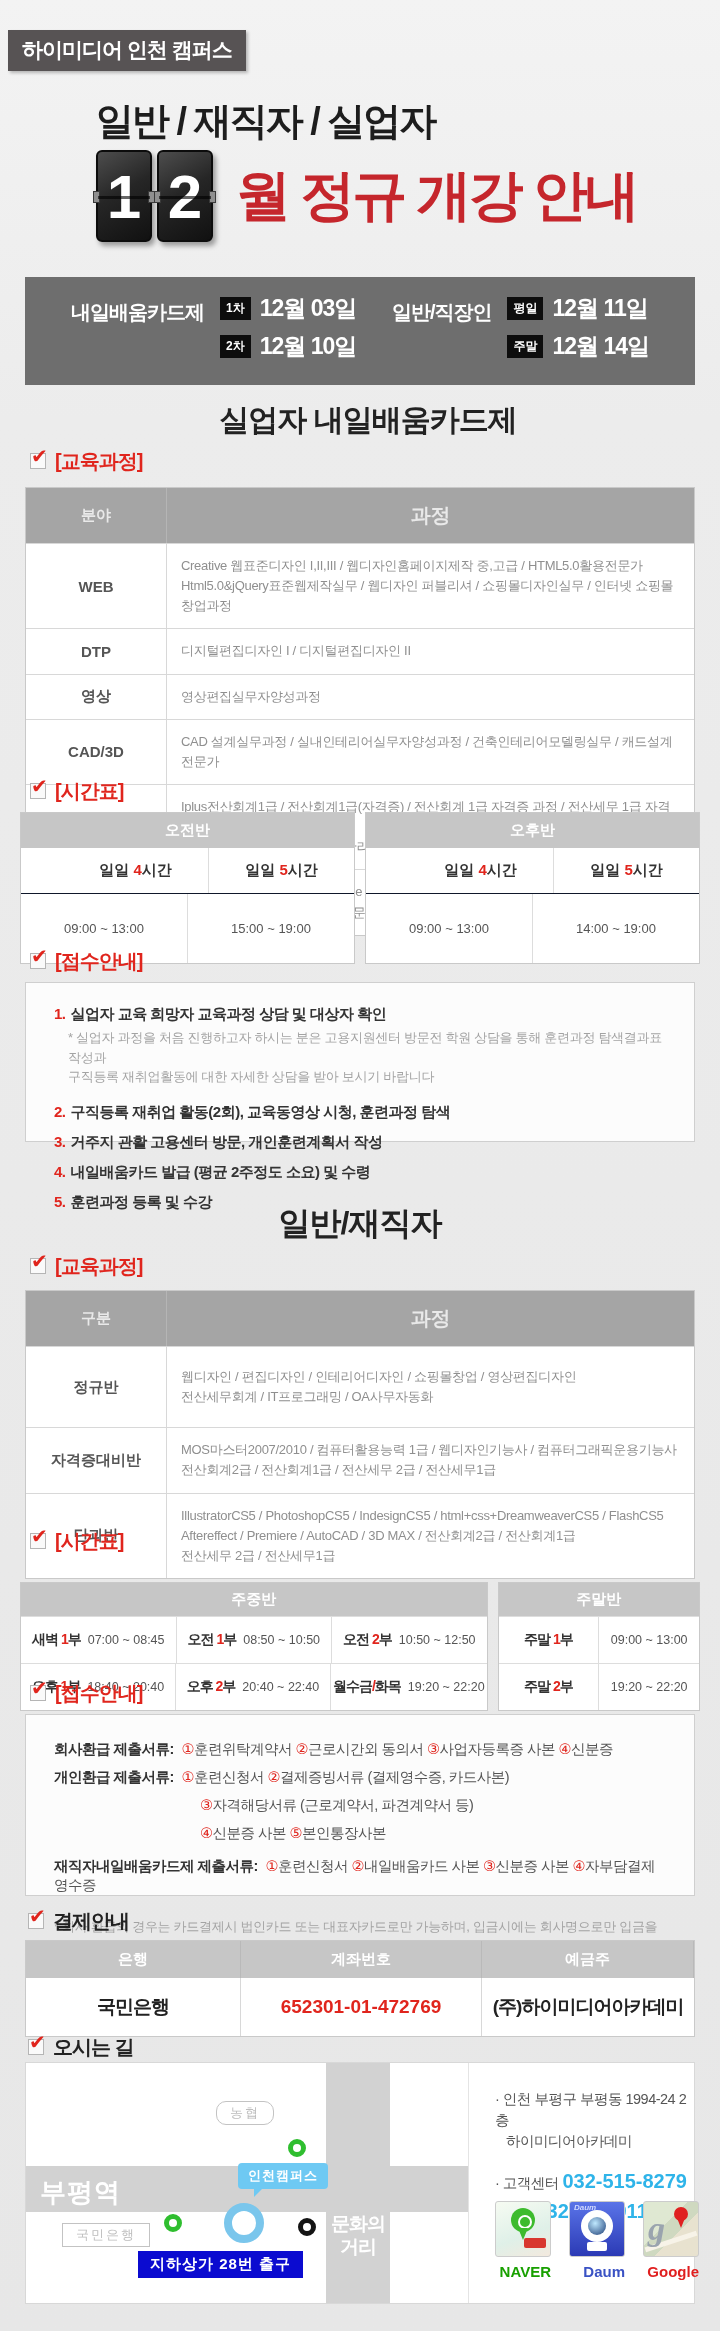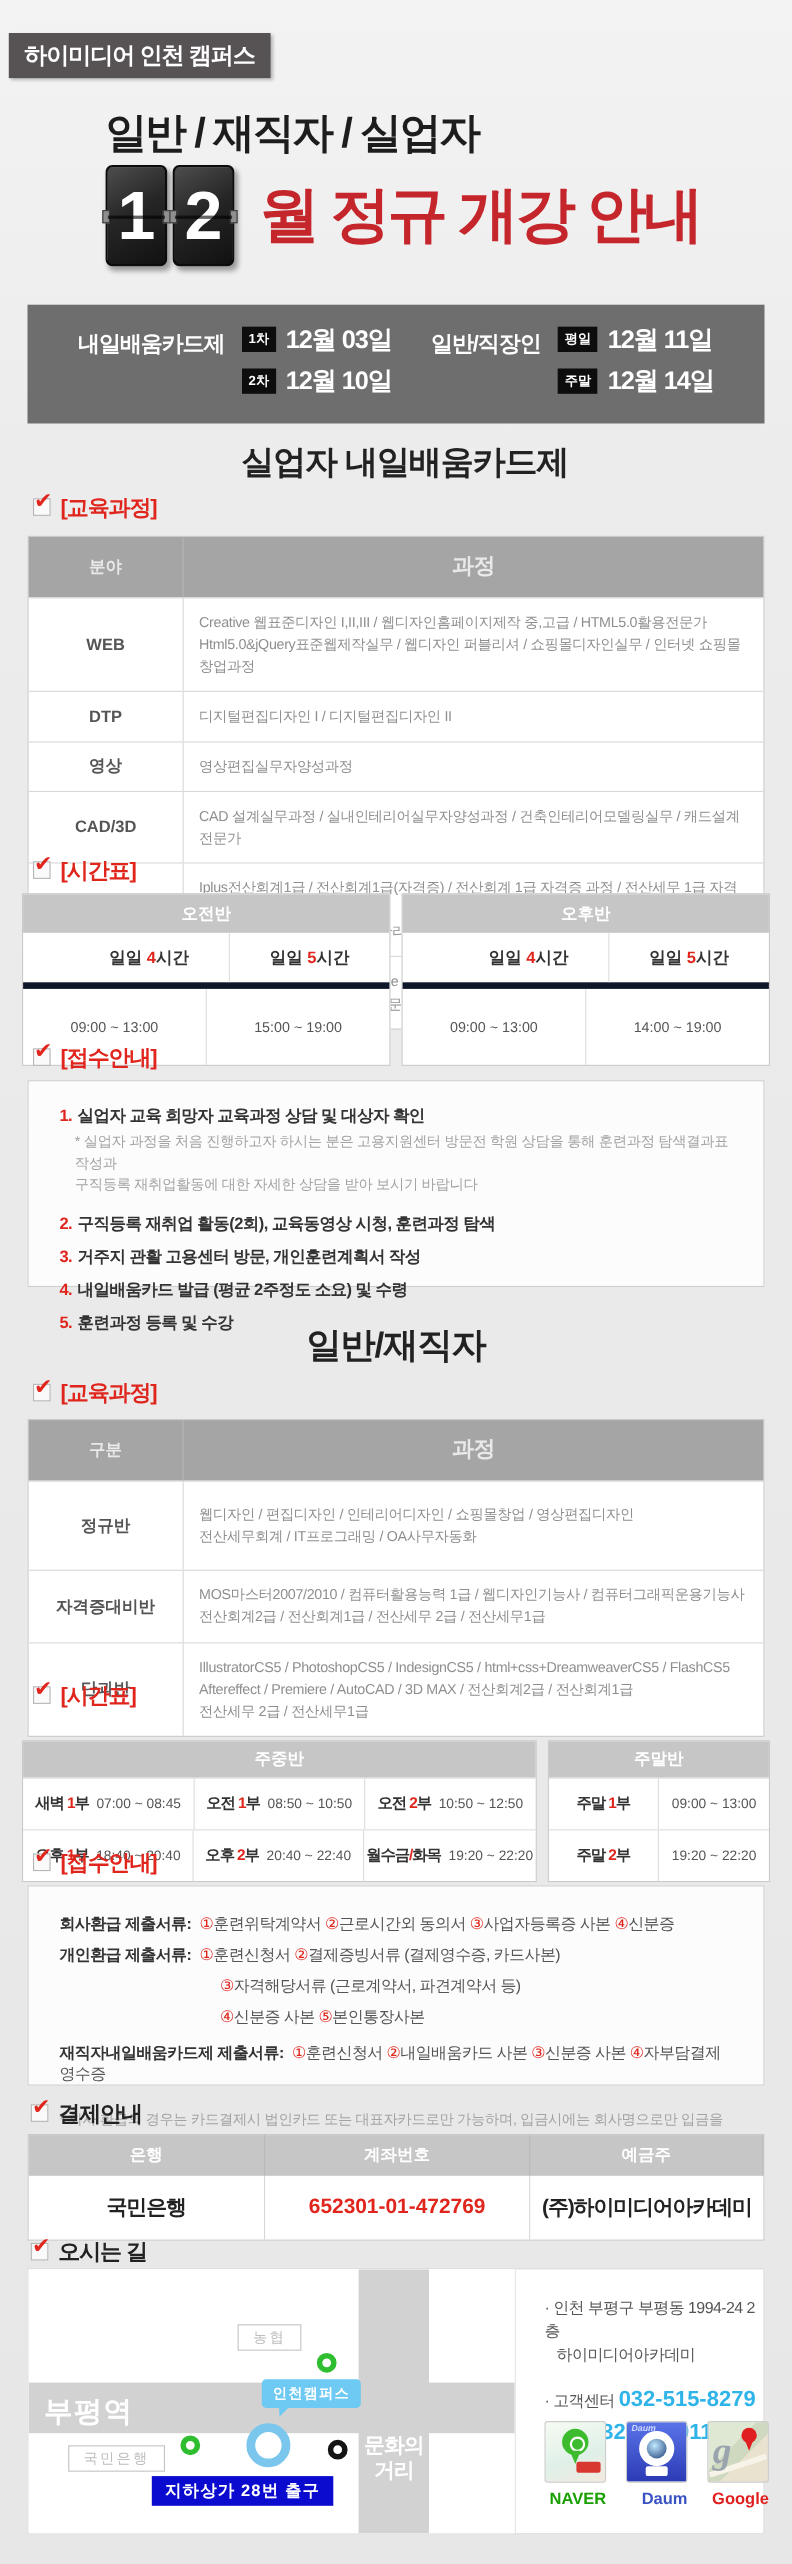--- a/index.html
+++ b/index.html
@@ -44,21 +44,21 @@
   .cfield{flex:0 0 132px;display:flex;align-items:center;justify-content:center;text-align:center;
         font-size:15px;font-weight:bold;color:#555;border-right:1px solid #d8d8d8;padding:12px 4px;}
   .chead .cfield{color:#e9e9e9;border-right:1px solid #b5b5b5;}
   .ccourse{flex:1;padding:12px 14px;display:flex;flex-direction:column;justify-content:center;
         font-size:13px;color:#8f8f8f;line-height:1.55;letter-spacing:-0.3px;}
   .chead .ccourse{align-items:center;font-size:20px;color:#e9e9e9;font-weight:bold;}
   
   .tt-zone{position:absolute;left:20px;right:20px;display:flex;gap:10px;}
   .tt{flex:1;background:#fff;border:1px solid #c9c9c9;}
   .tt-head{background:#c6c6c6;color:#fff;font-size:15px;font-weight:bold;text-align:center;padding:8px 0;}
-  .tt-cols{display:flex;border-bottom:6px solid #0f172a;padding-left:42px;}
+  .tt-cols{display:flex;border-bottom:1px solid #0f172a;padding-left:42px;}
   .tt-col{flex:1;text-align:center;padding:13px 0;font-size:15px;font-weight:bold;color:#333;border-right:1px solid #ddd;}
   .tt-col:last-child{border-right:none;}
   .tt-times{display:flex;}
   .tt-time{flex:1;text-align:center;padding:27px 0;font-size:13px;color:#555;border-right:1px solid #ddd;}
   .tt-time:last-child{border-right:none;}
   .rednum{color:#e0251d;}
   
   .rbox{position:absolute;left:25px;right:25px;background:#fcfcfc;border:1px solid #cfcfcf;padding:20px 28px;box-sizing:border-box;}
   .ritem{font-size:15px;font-weight:bold;color:#333;letter-spacing:-0.5px;margin:11px 0;}
   .ritem .n{color:#e0251d;margin-right:5px;}
@@ -272,21 +272,21 @@
     </div>
   </div>
 
   <div class="seclabel red" style="top:948px;">
     <span class="chk">
         <b>✔</b>
       </span>
     <span>[접수안내]</span>
   </div>
 
-  <div class="rbox" style="top:982px;height:188px;">
+  <div class="rbox" style="top:982px;height:160px;">
     <div class="ritem" style="margin-top:2px;">
       <span class="n">1.</span><span>실업자 교육 희망자 교육과정 상담 및 대상자 확인</span>
       <div class="rnote">
         <div>* 실업자 과정을 처음 진행하고자 하시는 분은 고용지원센터 방문전 학원 상담을 통해 훈련과정 탐색결과표 작성과</div>
           <div>구직등록 재취업활동에 대한 자세한  상담을 받아 보시기 바랍니다</div>
       </div>
     </div>
     <div class="ritem"><span class="n">2.</span><span>구직등록 재취업 활동(2회), 교육동영상 시청, 훈련과정 탐색</span></div>
     <div class="ritem"><span class="n">3.</span><span>거주지 관활 고용센터 방문, 개인훈련계획서 작성</span></div>
     <div class="ritem"><span class="n">4.</span><span>내일배움카드 발급 (평균 2주정도 소요) 및 수령</span></div>
@@ -453,21 +453,21 @@
 
   <div class="map-box">
     <div class="map-canvas">
       <div class="road-h"></div>
       <div class="road-v"></div>
       <div class="station">부평역</div>
       <div class="street">
           <div>문화의</div>
           <div>거리</div>
         </div>
-      <div class="maplbl" style="left:190px;top:50px;">농협</div>
+      <div class="maplbl" style="left:190px;top:38px;border-radius:10px;">농협</div>
       <div class="dot green" style="left:262px;top:76px;"></div>
       <div class="maplbl" style="left:36px;top:160px;">국민은행</div>
       <div class="dot green" style="left:138px;top:151px;"></div>
       <div class="dot black" style="left:272px;top:155px;"></div>
       <div class="campus-ring"></div>
       <div class="campus-bubble">인천캠퍼스</div>
       <div class="exit-box">지하상가 28번 출구</div>
     </div>
     <div class="map-info">
       <div class="addr">

